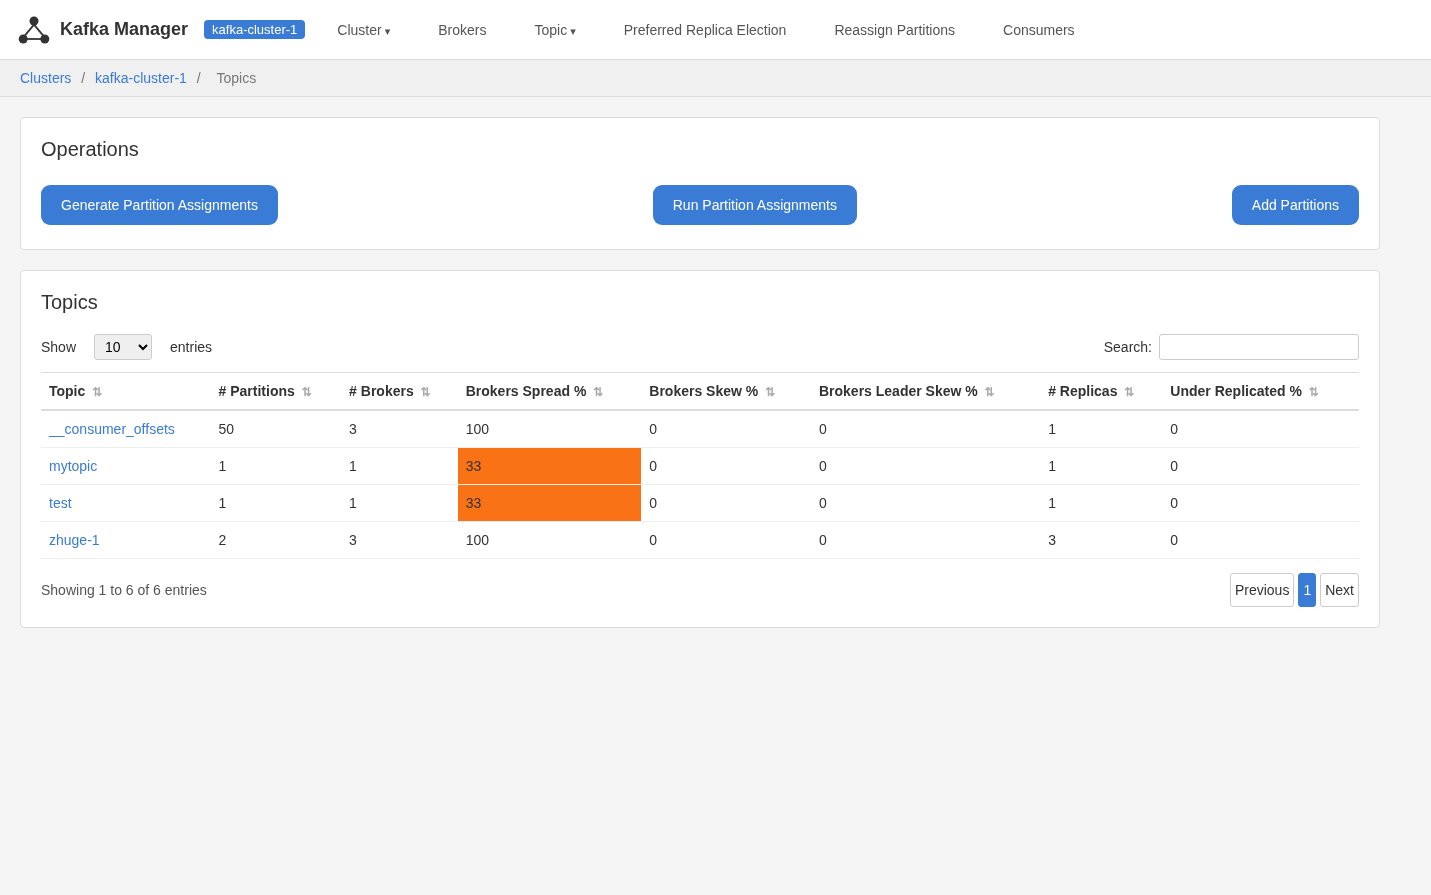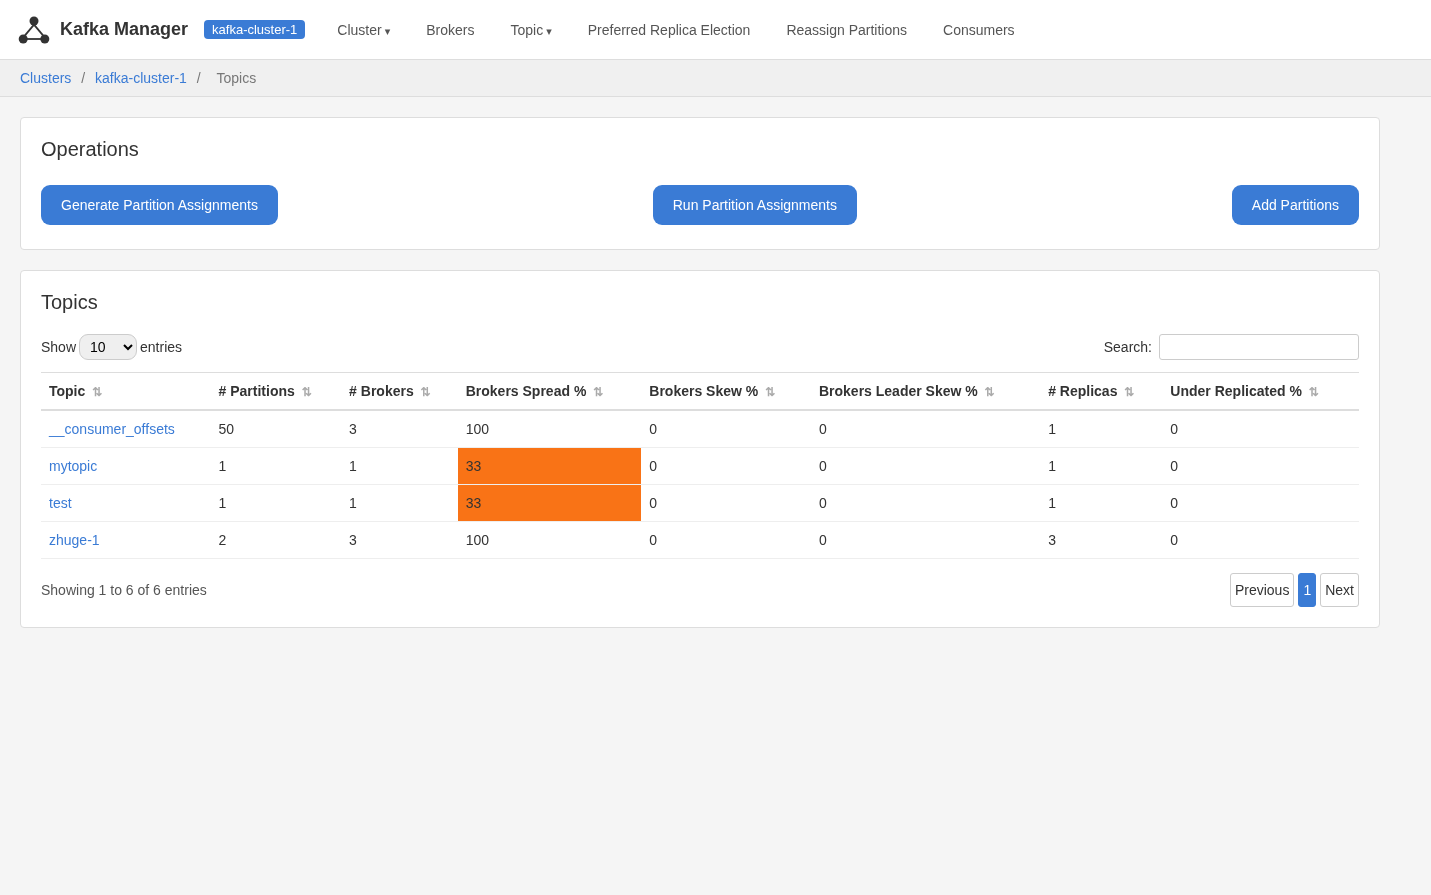--- a/index.html
+++ b/index.html
@@ -32,21 +32,21 @@
       color: #fff;
       border-radius: 4px;
       padding: 2px 8px;
       font-size: 13px;
       font-weight: normal;
       margin-right: 16px;
     }
     .nav-links {
       display: flex;
       align-items: center;
-      gap: 4px;
+      gap: 16px;
       list-style: none;
     }
     .nav-links li a {
       display: block;
       padding: 0 16px;
       height: 60px;
       line-height: 60px;
       color: #555;
       text-decoration: none;
       font-size: 14px;
@@ -107,27 +107,27 @@
     
     .table-controls {
       display: flex;
       justify-content: space-between;
       align-items: center;
       margin-bottom: 12px;
     }
     .show-entries {
       display: flex;
       align-items: center;
-      gap: 3px;
+      gap: 18px;
       font-size: 14px;
     }
     .show-entries select {
       padding: 3px 6px;
       border: 1px solid #ccc;
-      border-radius: 9px;
+      border-radius: 3px;
       font-size: 14px;
     }
     .search-box {
       display: flex;
       align-items: center;
       gap: 7px;
       font-size: 14px;
     }
     .search-box input {
       border: 1px solid #ccc;

